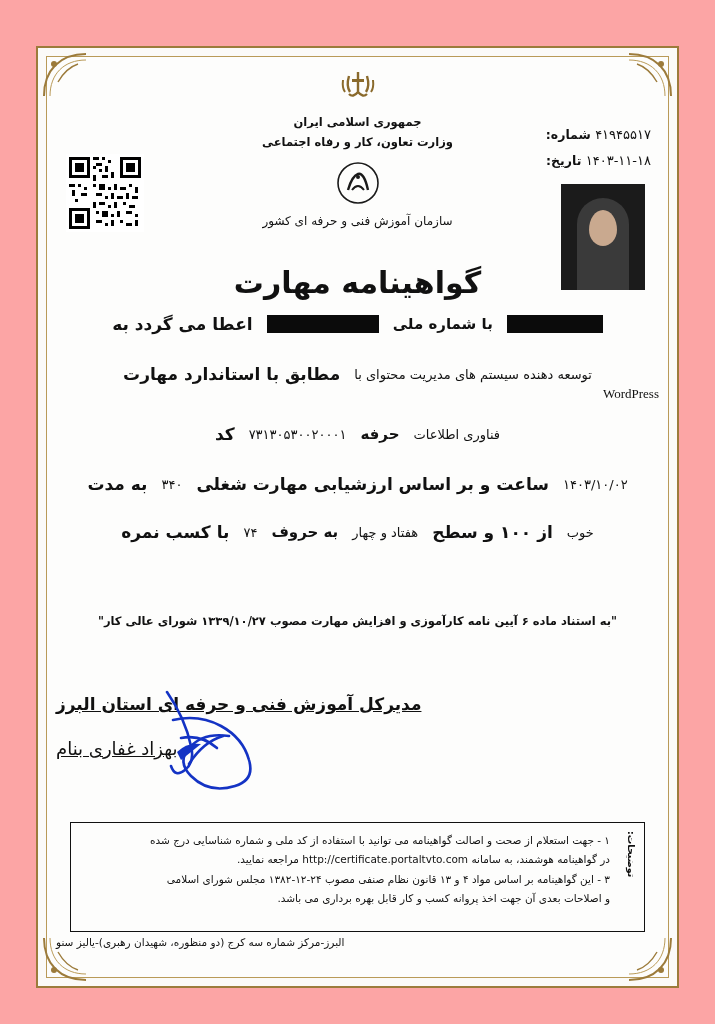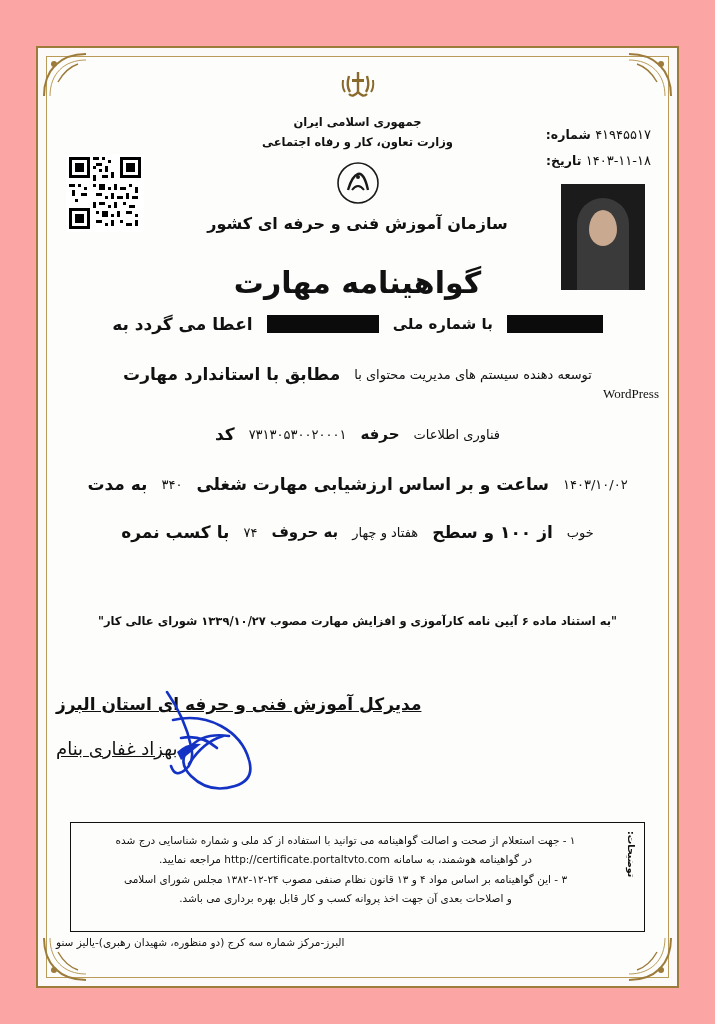--- a/index.html
+++ b/index.html
@@ -54,21 +54,21 @@
     text-align:center;
     line-height:1.75;
   }
   .hdr-lines div{font-size:11.5px;color:#111;font-weight:bold;}
   .hdr-allah{
     position:absolute;left:50%;top:96px;transform:translateX(-50%);
     width:46px;height:46px;
   }
   .hdr-org{
     position:absolute;left:0;right:0;top:150px;
-    text-align:center;font-size:16px;font-weight:bold;
+    text-align:center;font-size:12px;font-weight:normal;
   }
 
   
   .meta{
     position:absolute;right:8px;top:58px;
     text-align:right;font-size:12.5px;line-height:2;
     font-weight:bold;
     direction:rtl;
   }
   .meta .val{font-weight:normal;letter-spacing:.5px;text-align:right;}
@@ -152,21 +152,21 @@
     font-size:10.5px;line-height:1.85;
     text-align:center;
     min-height:92px;
   }
   .notes .tag{
     position:absolute;right:4px;top:8px;
     font-size:9.5px;font-weight:bold;
     writing-mode:vertical-rl;
     text-orientation:mixed;
   }
-  .notes p{margin:0;}
+  .notes p{margin:0;text-align:right;}
   .footer{
     position:absolute;left:0;right:0;top:872px;
     text-align:left;font-size:10.5px;
   }
 </style>
 </head>
 <body>
 
 <div class="page">
 

